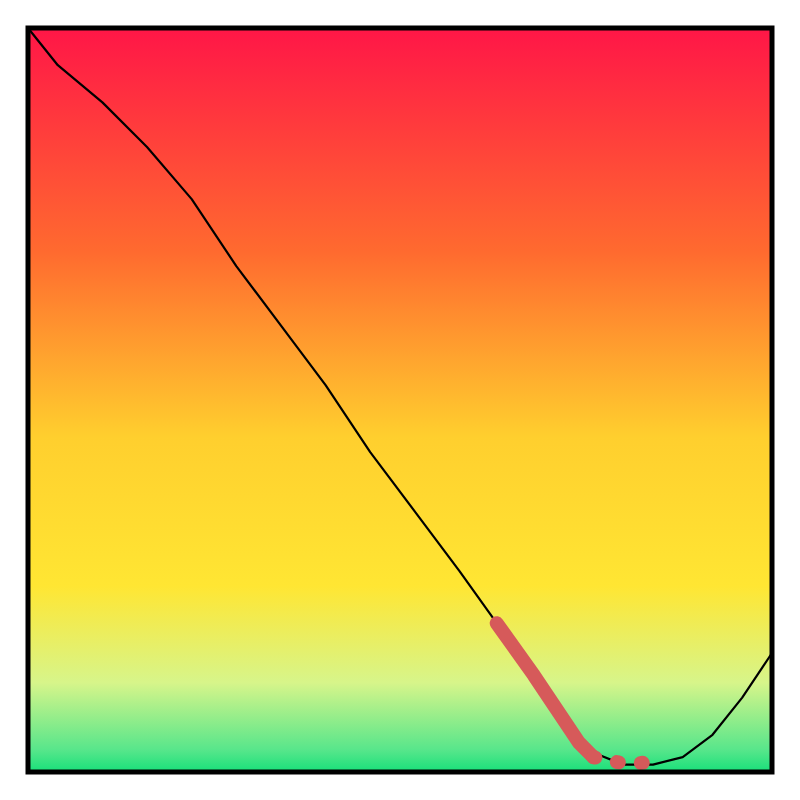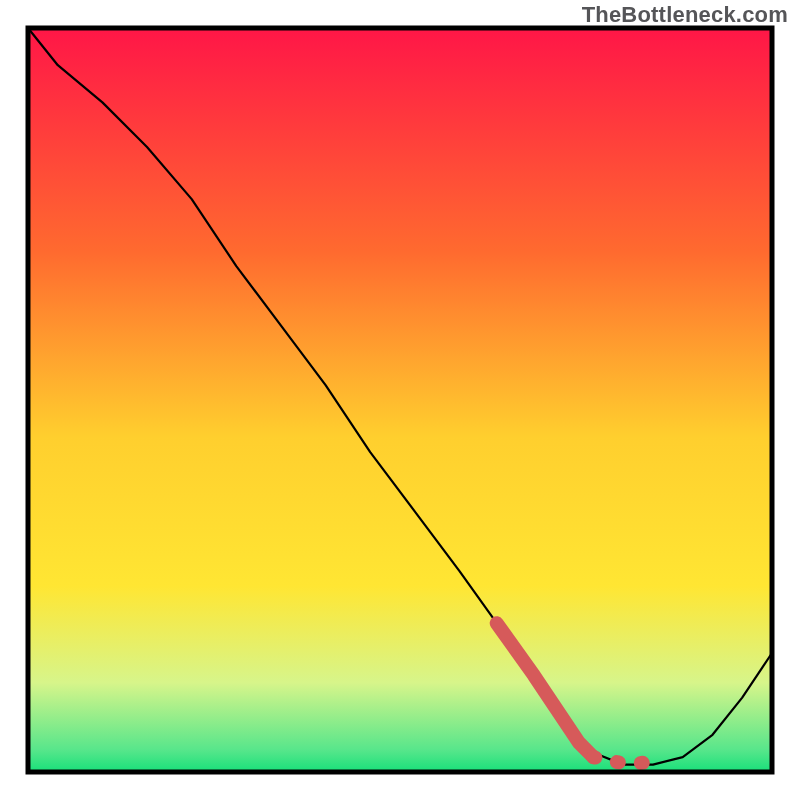--- a/index.html
+++ b/index.html
@@ -53,14 +53,13 @@
 
     <path id="main-curve" d="M28.0 28.0 L57.8 65.2 L102.4 102.4 L147.0 147.0 L191.7 199.1 L236.3 266.1 L281.0 325.6 L325.6 385.1 L370.2 452.1 L414.9 511.6 L459.5 571.1 L496.7 623.2 L533.9 675.3 L563.7 719.9 L586.0 749.7 L623.2 764.6 L653.0 764.6 L682.7 757.1 L712.5 734.8 L742.2 697.6 L772.0 653.0" fill="none" stroke="#000000" stroke-width="2.2" stroke-linejoin="round" stroke-linecap="round"></path>
 
     <path id="highlight-curve" d="M496.7 623.2 L533.9 675.3 L563.7 719.9 L578.6 742.2 L593.4 757.1" fill="none" stroke="#d65a5a" stroke-width="14" stroke-linecap="round" stroke-linejoin="round" stroke-dasharray=""></path>
 
     <path id="highlight-dots" d="M593.4 757.1 L608.3 760.8 L623.2 763.1 L638.1 763.1 L653.0 762.3" fill="none" stroke="#d65a5a" stroke-width="14" stroke-linecap="round" stroke-dasharray="2 22"></path>
 
     <rect x="28" y="28" width="744" height="744" fill="none" stroke="#000000" stroke-width="5"></rect>
   </svg>
 
-  <div class="watermark">TheBottleneck.com</div>
 </div>
 
 </body></html>

